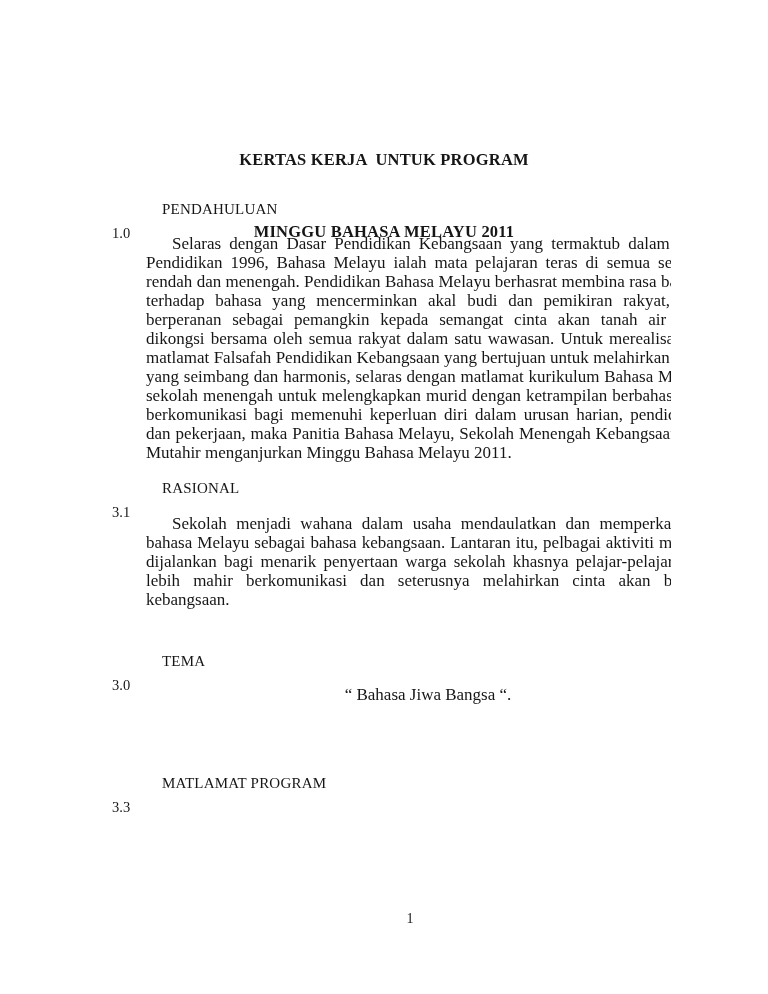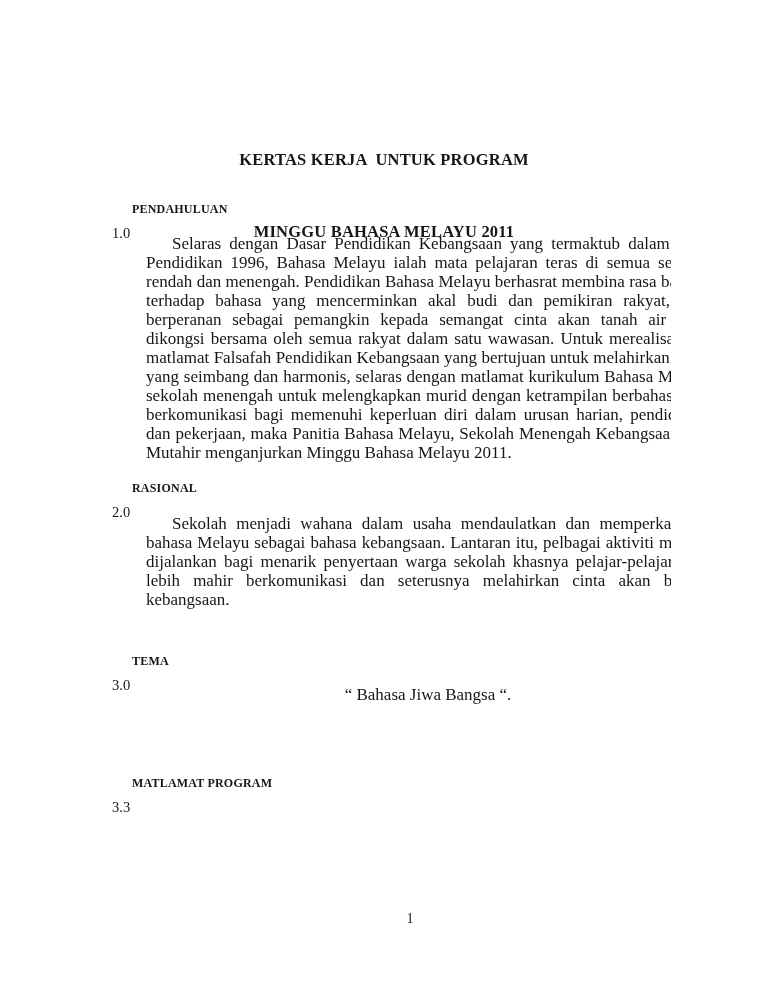--- a/index.html
+++ b/index.html
@@ -31,24 +31,24 @@
   .sec-num {
     position: absolute;
     left: 112px;
     font-size: 14.5px;
     line-height: 18px;
     font-weight: normal;
     margin-top: 24px;
   }
   .sec-heading {
     position: absolute;
-    left: 132px;
-    font-size: 12px;
+    left: 162px;
+    font-size: 15px;
     line-height: 18px;
-    font-weight: bold;
+    font-weight: normal;
     letter-spacing: 0.2px;
   }
   .sec-body {
     position: absolute;
     left: 146px;
     width: 564px;
     font-size: 17px;
     line-height: 19px;
     text-align: justify;
     text-indent: 26px;
@@ -83,21 +83,21 @@
 
   <header class="doc-title">
     <div>KERTAS KERJA  UNTUK PROGRAM</div>
     <div>MINGGU BAHASA MELAYU 2011</div>
   </header>
 
   <div class="sec-num" id="h1-num">1.0</div>
   <div class="sec-heading" id="h1-title">PENDAHULUAN</div>
   <div class="sec-body" id="p1">Selaras dengan Dasar Pendidikan Kebangsaan yang termaktub dalam Akta Pendidikan 1996, Bahasa Melayu ialah mata pelajaran teras di semua sekolah rendah dan menengah. Pendidikan Bahasa Melayu berhasrat membina rasa bangga terhadap bahasa yang mencerminkan akal budi dan pemikiran rakyat, juga berperanan sebagai pemangkin kepada semangat cinta akan tanah air yang dikongsi bersama oleh semua rakyat dalam satu wawasan. Untuk merealisasikan matlamat Falsafah Pendidikan Kebangsaan yang bertujuan untuk melahirkan insan yang seimbang dan harmonis, selaras dengan matlamat kurikulum Bahasa Melayu sekolah menengah untuk melengkapkan murid dengan ketrampilan berbahasa dan berkomunikasi bagi memenuhi keperluan diri dalam urusan harian, pendidikan, dan pekerjaan,  maka Panitia Bahasa Melayu, Sekolah Menengah Kebangsaan Tun Mutahir menganjurkan Minggu Bahasa Melayu 2011.</div>
 
-  <div class="sec-num" id="h2-num">2.0</div>
+  <div class="sec-num" id="h2-num">3.1</div>
   <div class="sec-heading" id="h2-title">RASIONAL</div>
   <div class="sec-body" id="p2">Sekolah menjadi wahana dalam usaha mendaulatkan dan memperkasakan bahasa Melayu sebagai bahasa kebangsaan. Lantaran itu, pelbagai aktiviti mampu dijalankan bagi menarik penyertaan warga sekolah khasnya pelajar-pelajar agar lebih mahir berkomunikasi dan seterusnya melahirkan cinta akan bahasa kebangsaan.</div>
 
   <div class="sec-num" id="h3-num">3.0</div>
   <div class="sec-heading" id="h3-title">TEMA</div>
   <div class="sec-body plain" id="p3">“ Bahasa Jiwa Bangsa “.</div>
 
   <div class="sec-num" id="h4-num">3.3</div>
   <div class="sec-heading" id="h4-title">MATLAMAT PROGRAM</div>
 

